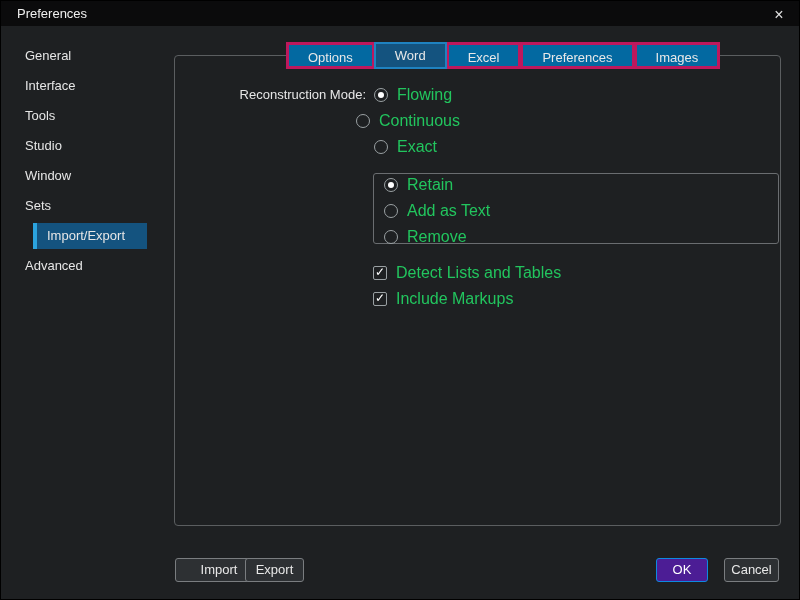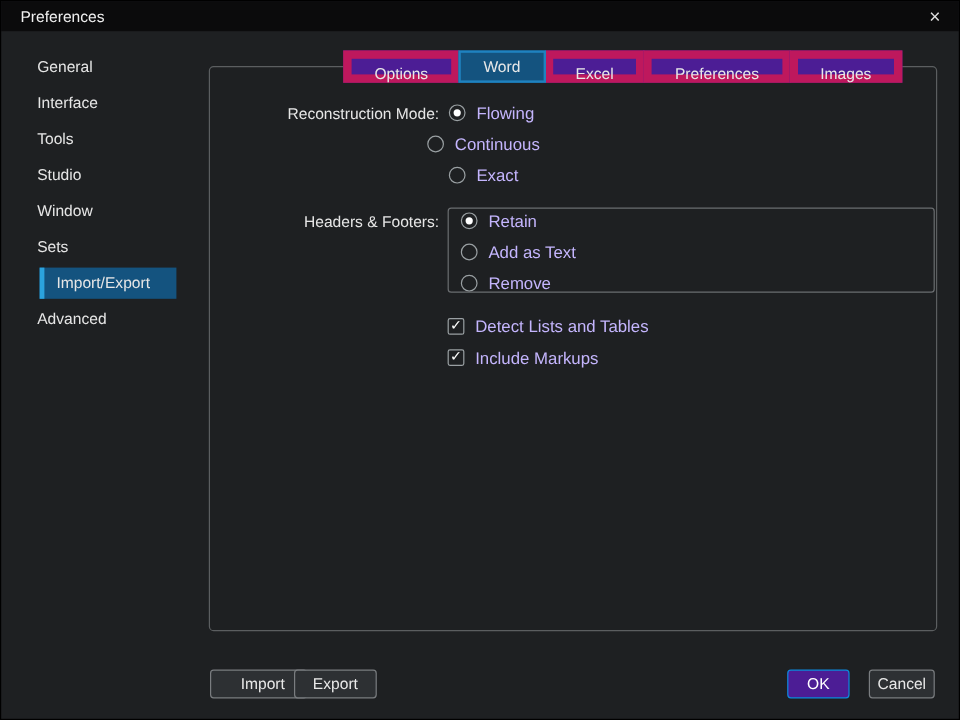--- a/index.html
+++ b/index.html
@@ -12,51 +12,51 @@
   .titlebar { position:absolute; left:0; top:0; width:100%; height:25px;
               background:#0b0b0c; display:flex; align-items:center; }
   .titlebar .title { color:#f0f0f0; font-size:13px; padding-left:16px; }
   .close-btn { position:absolute; right:11px; top:5px; width:18px; height:18px;
                color:#e0e0e0; font-size:16px; line-height:17px; text-align:center;
                font-weight:300; cursor:default; }
 
   
   .sidebar { position:absolute; left:0; top:40px; width:172px; }
   .side-item { position:relative; height:30px; line-height:30px; color:#e6e6e6;
-               font-size:13px; padding-left:30px; margin:0 0 0 0; cursor:default; }
+               font-size:13px; padding-left:24px; margin:0 0 0 0; cursor:default; }
   .side-item.selected { background:#14537f; margin-left:32px; width:114px;
                         padding-left:10px; border-left:4px solid #2ba3de;
                         height:26px; line-height:26px; margin-top:2px; margin-bottom:2px; }
 
   
   .panel { position:absolute; left:173px; top:54px; width:607px; height:471px;
            border:1px solid #5b5e60; border-radius:4px; background:#1e2022; }
 
   
   .tabs { position:absolute; left:285px; top:41px; display:flex; }
   .tab { height:27px; line-height:25px; padding:0 19px; font-size:13px;
-         color:#e8e8e8; background:#4c1d95; border:7px solid #be185d;
+         color:#e8e8e8; background:#0369a1; border:3px solid #be185d;
          margin-right:-1px; text-align:center; cursor:default; }
   .tab.selected { background:#14537f; border:2px solid #1f82c0; line-height:23px;
                   z-index:2; position:relative; }
 
   
   .form-label { position:absolute; width:192px; text-align:right; color:#e6e6e6;
                 font-size:13px; }
   .radio-row, .check-row { position:absolute; display:flex; align-items:center;
                            cursor:default; }
   .radio { width:14px; height:14px; border:1px solid #9aa0a3; border-radius:50%;
            background:transparent; margin-right:9px; position:relative; flex:none; }
   .radio.checked::after { content:""; position:absolute; left:3px; top:3px;
                           width:6px; height:6px; border-radius:50%; background:#fff; }
   .checkbox { width:14px; height:14px; border:1px solid #9aa0a3; border-radius:2px;
               margin-right:9px; position:relative; flex:none; color:#fff; }
   .checkbox.checked::after { content:"\2713"; position:absolute; left:1px; top:-2px;
                              font-size:12px; color:#fff; }
-  .opt-label { color:#c4b5fd; font-size:14px; }
+  .opt-label { color:#22c55e; font-size:16px; }
 
   .groupbox { position:absolute; left:372px; top:172px; width:406px; height:71px;
               border:1px solid #6a6d70; border-radius:3px; }
 
   
   .btn { position:absolute; height:24px; background:#2d3033; border:1px solid #7a7d80;
          border-radius:3px; color:#e8e8e8; font-size:13px; text-align:center;
          line-height:22px; cursor:default; }
   .btn.primary { background:#4c1d95; border:1px solid #0d8ae0; color:#fff; }
 </style>
@@ -98,21 +98,20 @@
   </div>
   <div class="radio-row" style="left:355px; top:111px;">
     <span class="radio"></span>
     <span class="opt-label">Continuous</span>
   </div>
   <div class="radio-row" style="left:373px; top:137px;">
     <span class="radio"></span>
     <span class="opt-label">Exact</span>
   </div>
 
-  <div class="form-label" style="left:173px; top:176px;">Headers &amp; Footers:</div>
   <div class="groupbox"></div>
   <div class="radio-row" style="left:383px; top:175px;">
     <span class="radio checked"></span>
     <span class="opt-label">Retain</span>
   </div>
   <div class="radio-row" style="left:383px; top:201px;">
     <span class="radio"></span>
     <span class="opt-label">Add as Text</span>
   </div>
   <div class="radio-row" style="left:383px; top:227px;">
@@ -123,17 +122,17 @@
   <div class="check-row" style="left:372px; top:263px;">
     <span class="checkbox checked"></span>
     <span class="opt-label">Detect Lists and Tables</span>
   </div>
   <div class="check-row" style="left:372px; top:289px;">
     <span class="checkbox checked"></span>
     <span class="opt-label">Include Markups</span>
   </div>
 
   <div class="btn" style="left:174px; top:557px; width:81px;padding-left:7px;">Import</div>
-  <div class="btn" style="left:244px; top:557px; width:69px;">Export</div>
+  <div class="btn" style="left:244px; top:557px; width:59px;">Export</div>
   <div class="btn primary" style="left:655px; top:557px; width:52px;">OK</div>
   <div class="btn" style="left:723px; top:557px; width:55px;">Cancel</div>
 
 </div>
 
 </body></html>

